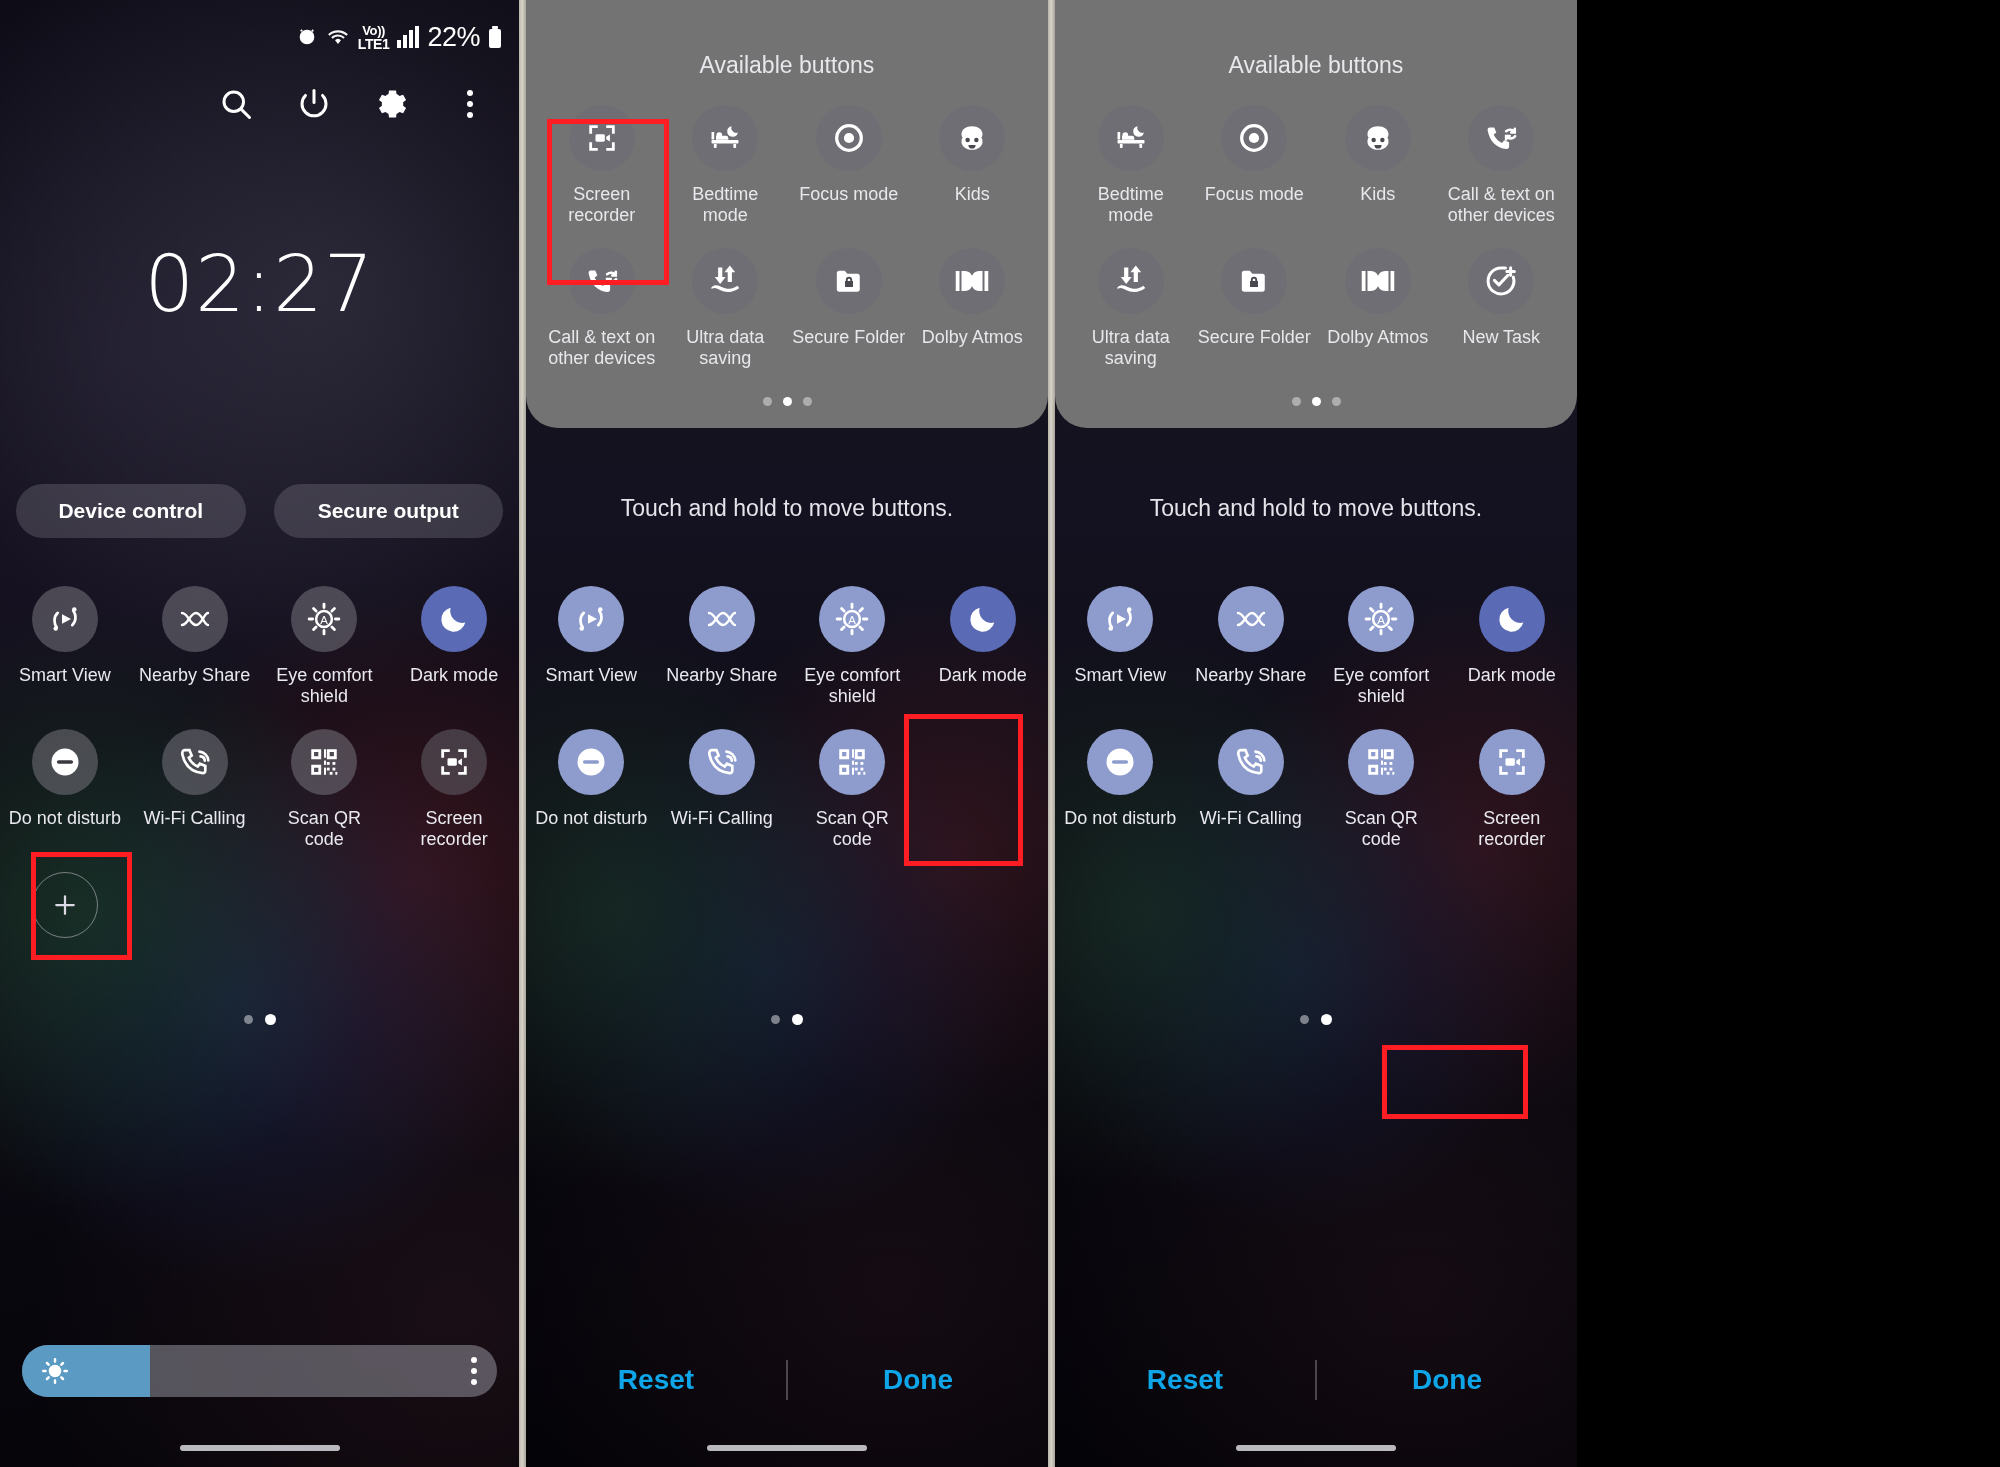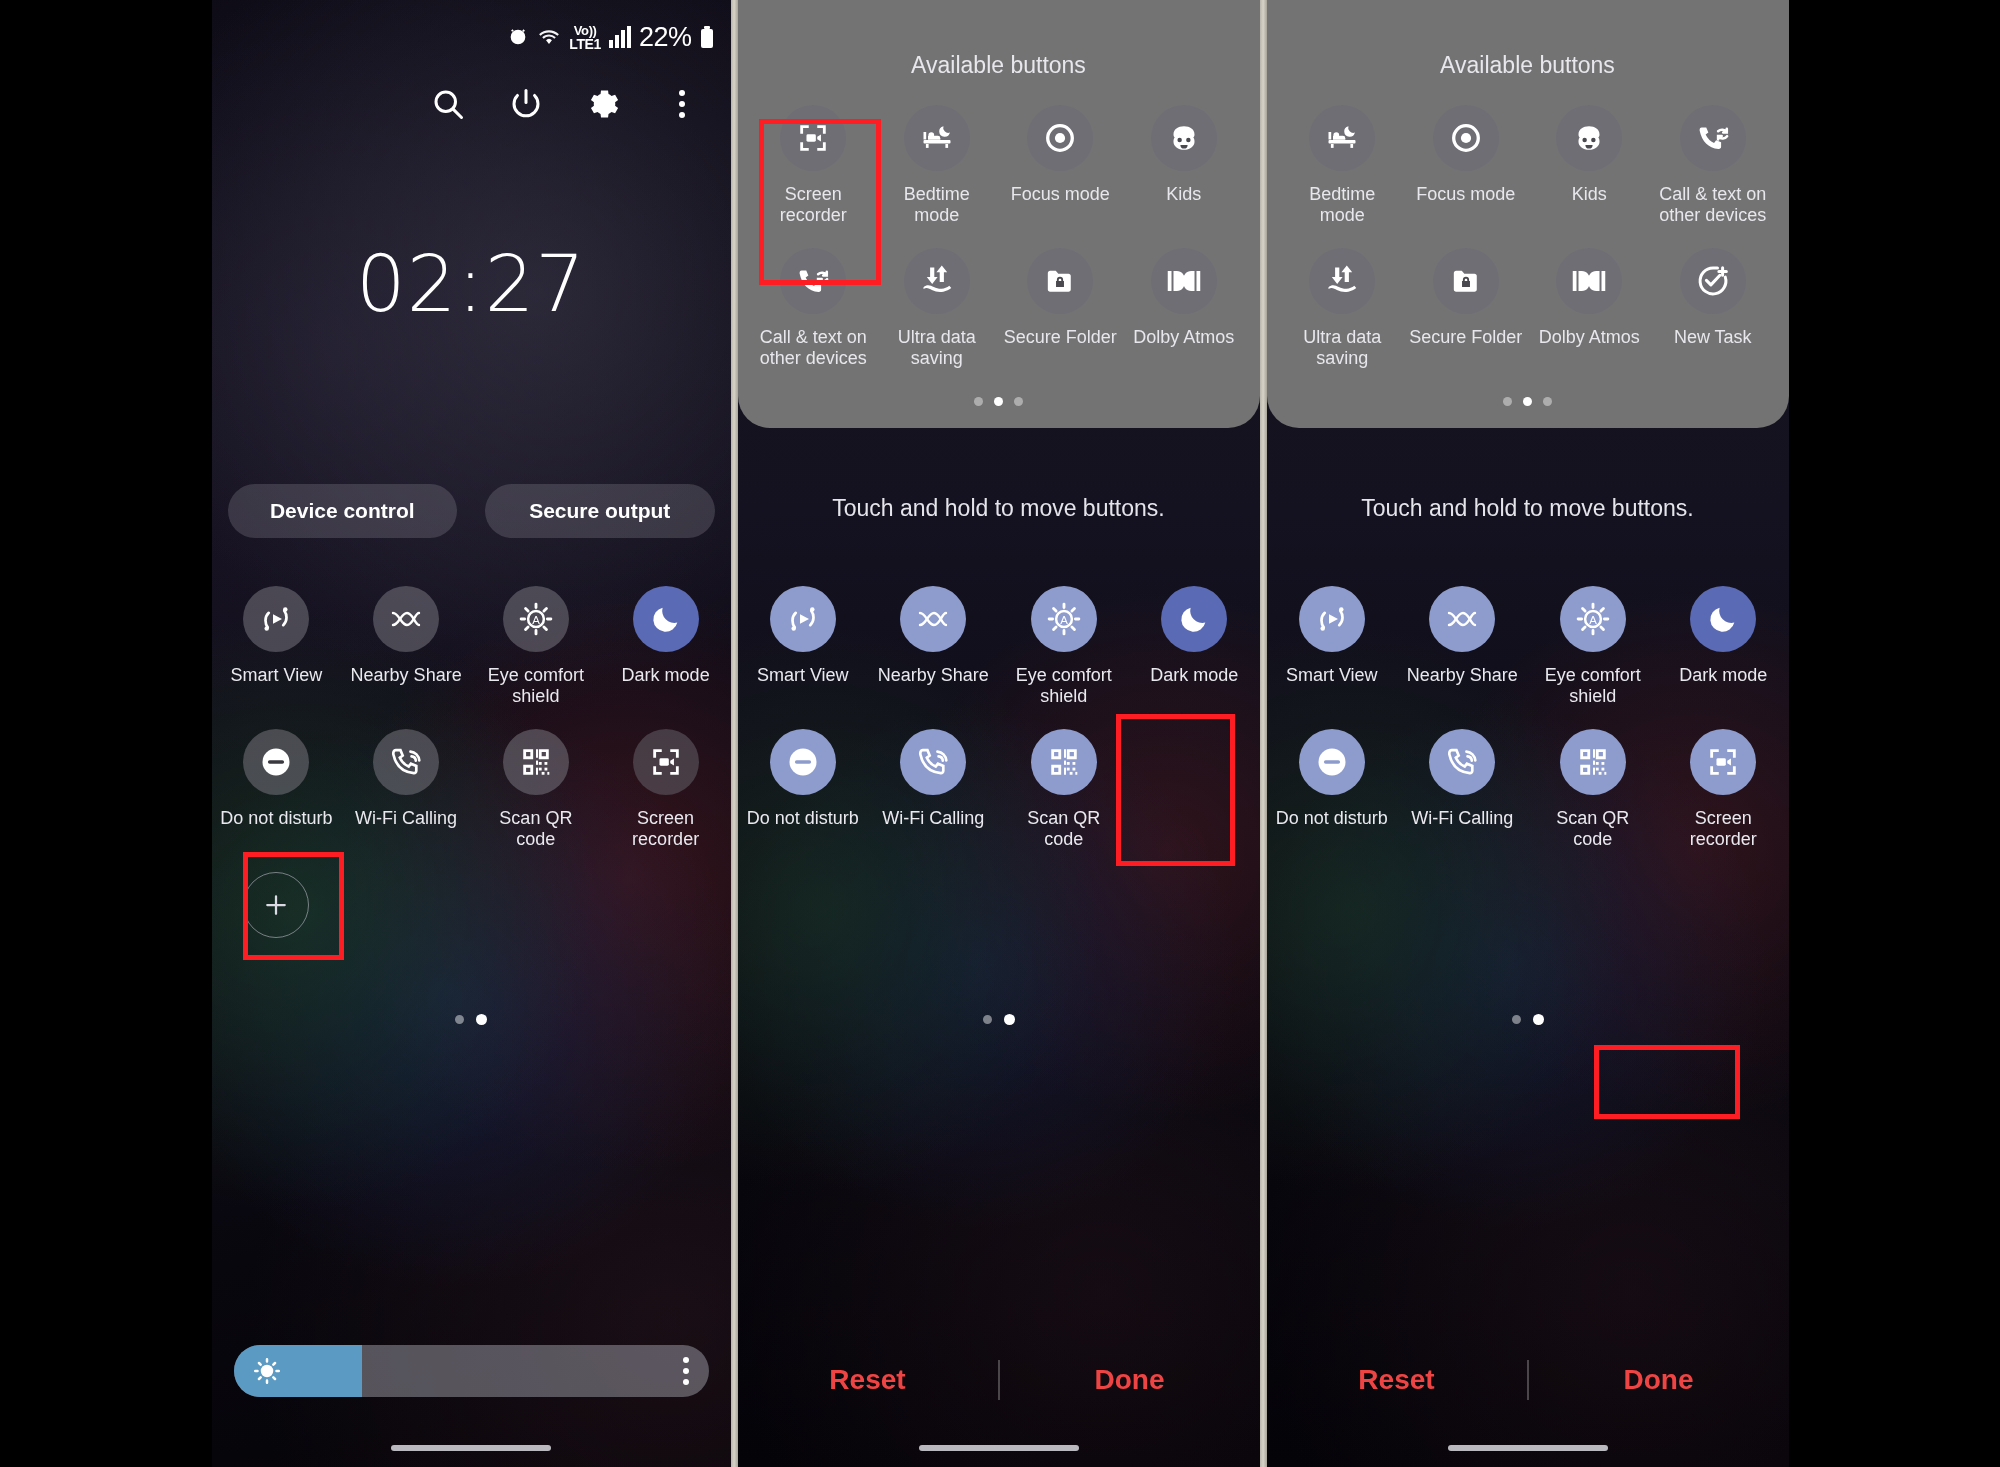--- a/index.html
+++ b/index.html
@@ -2,21 +2,21 @@
 <html><head>
 <meta charset="utf-8">
 <style>
   * { box-sizing: border-box; margin: 0; padding: 0; }
   html, body {
     width: 2000px; height: 1467px;
     background: #000;
     font-family: "Liberation Sans", sans-serif;
     overflow: hidden;
   }
-  .screens { display: flex; width: 2000px; height: 1467px; justify-content: center; }
+  .screens { display: flex; width: 2000px; height: 1467px; }
 
   
   .phone {
     position: relative;
     height: 1467px;
     overflow: hidden;
     background: #07060c;
   }
   .phone.p1 { width: 519px; }
   .phone.p2 { width: 522px; }
@@ -145,21 +145,21 @@
 
   .hint { position: absolute; left: 0; right: 0; text-align: center; color: #e4e4ea; font-size: 23px; }
 
   
   .bottombar {
     position: absolute; left: 0; right: 0; bottom: 44px; height: 86px;
     display: flex; align-items: center;
   }
   .bottombar .half {
     flex: 1; display: flex; align-items: center; justify-content: center;
-    color: #ef4444; font-size: 28px; font-weight: bold;
+    color: #0ea5e9; font-size: 28px; font-weight: bold;
   }
   .bb-sep { width: 2px; height: 40px; background: rgba(255,255,255,.25); }
 
   
   .redbox { position: absolute; border: 5px solid #ff1d24; pointer-events: none; }
 
   svg { display: block; }
 </style>
 </head>
 <body>

